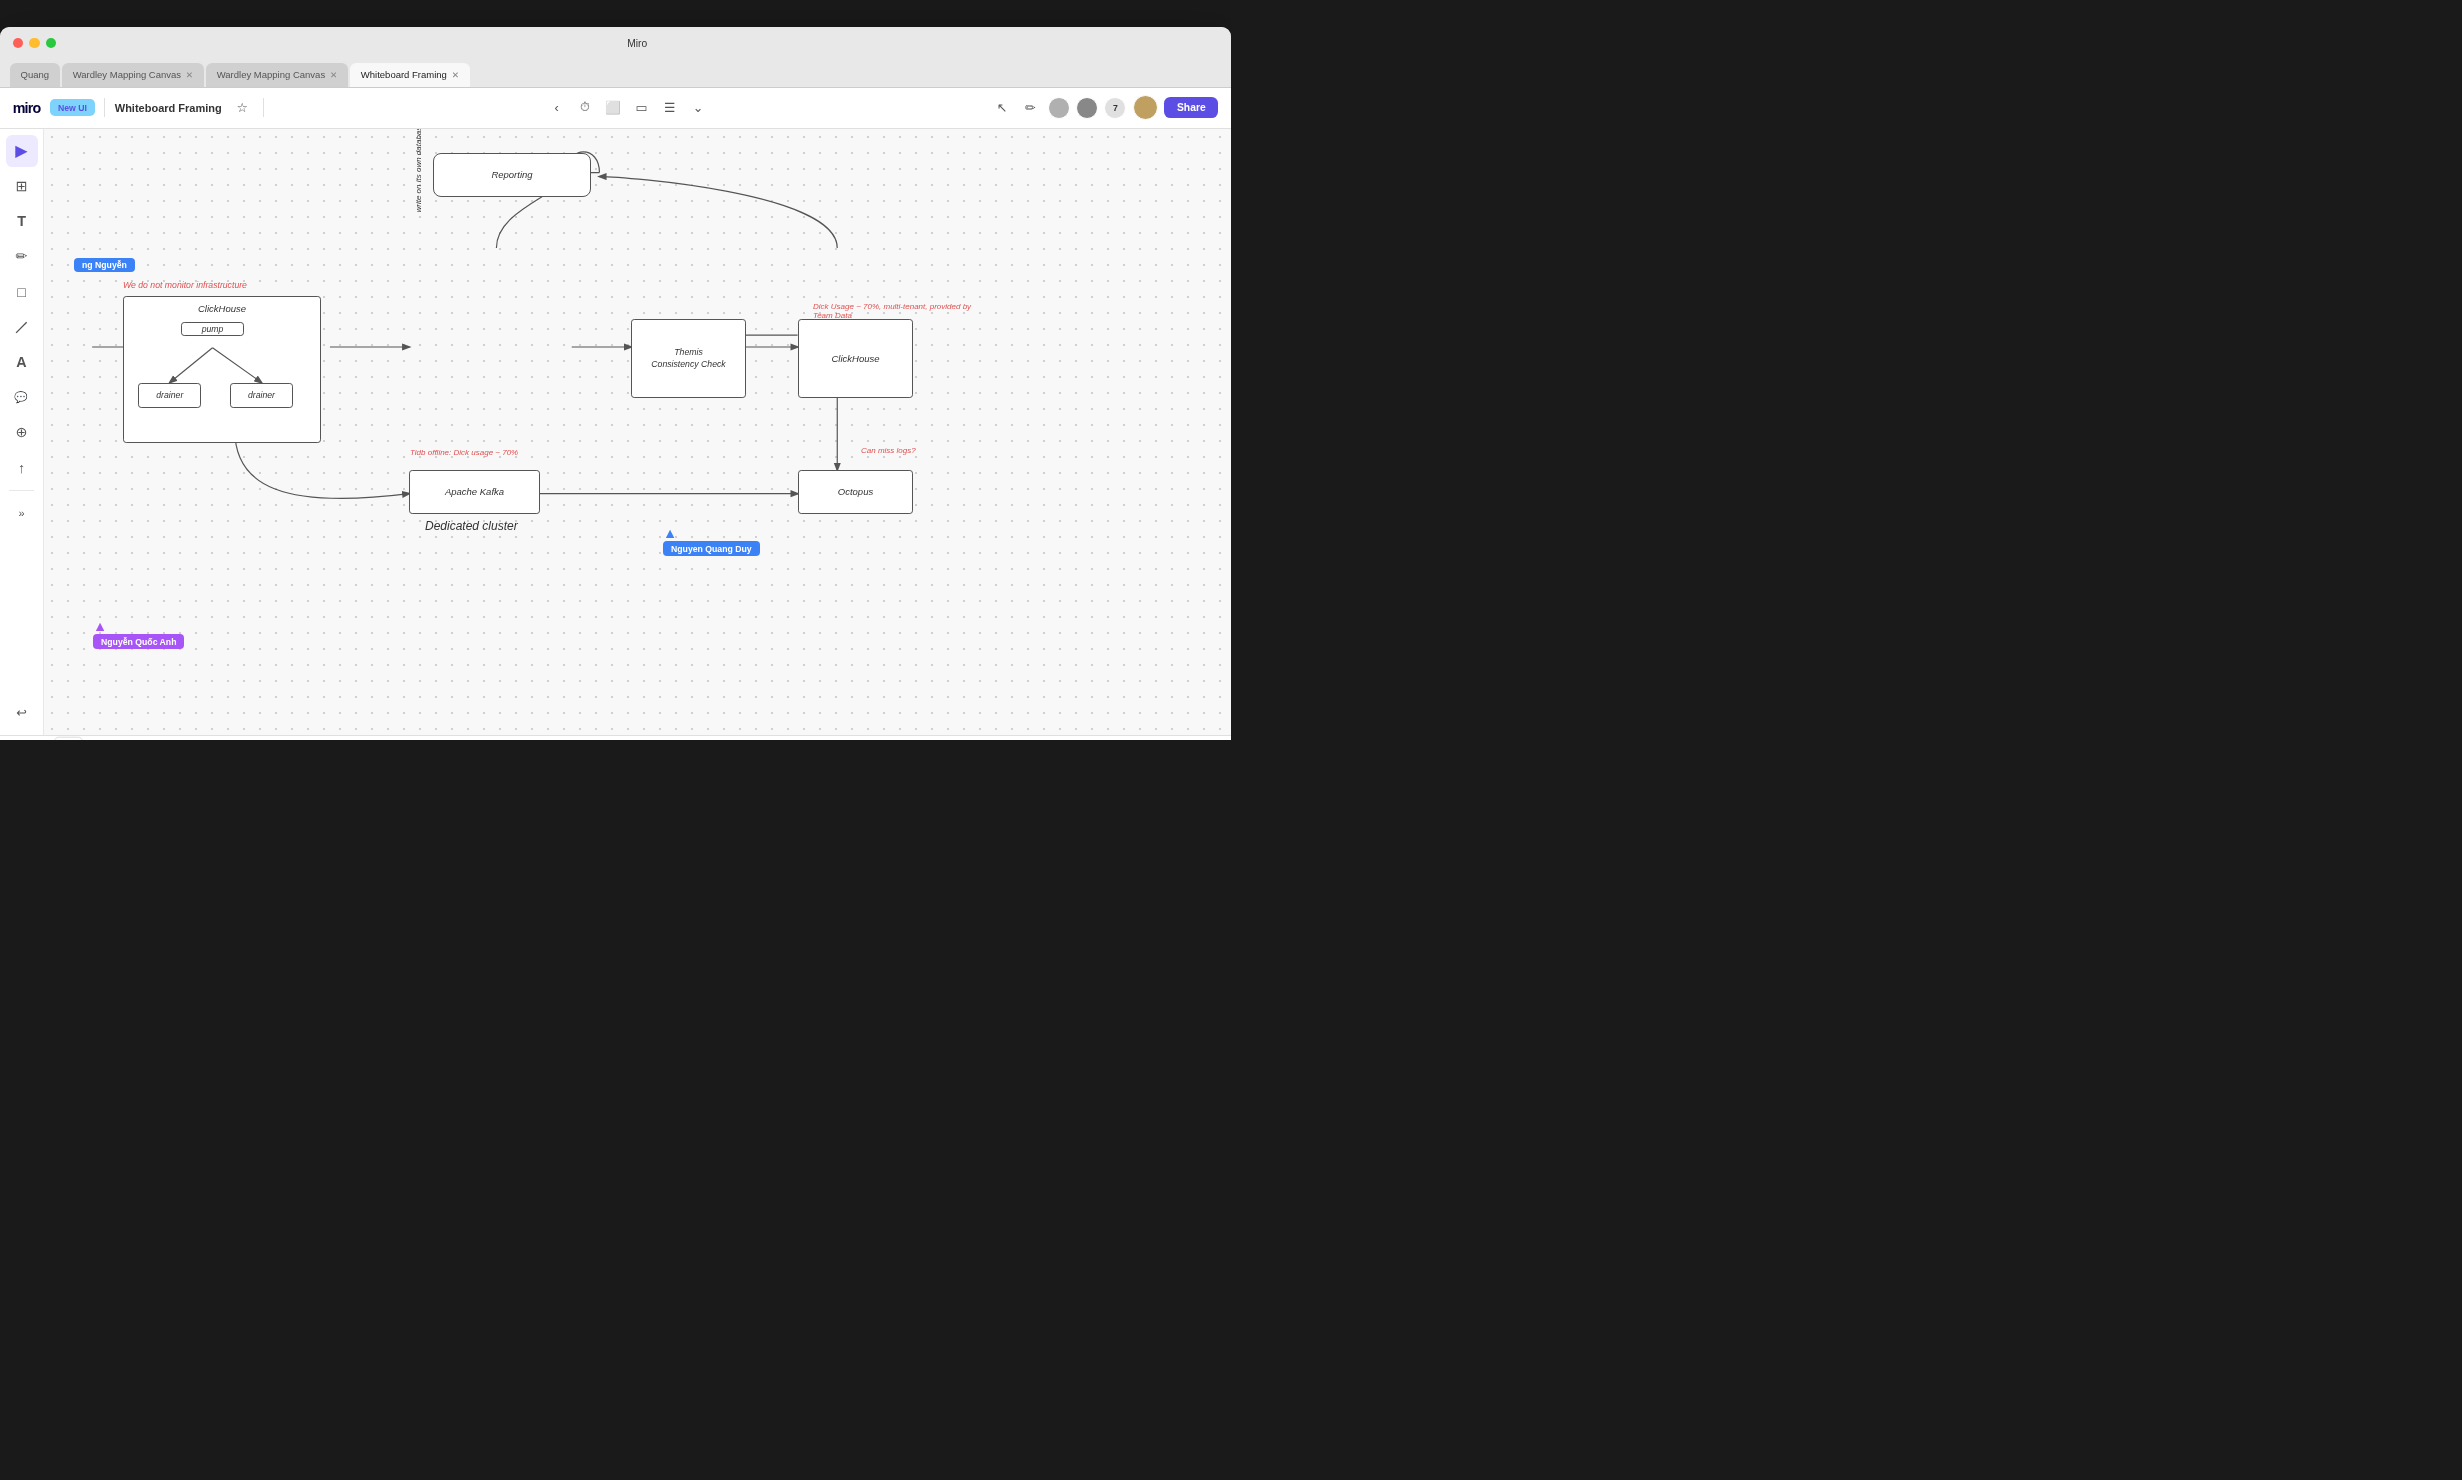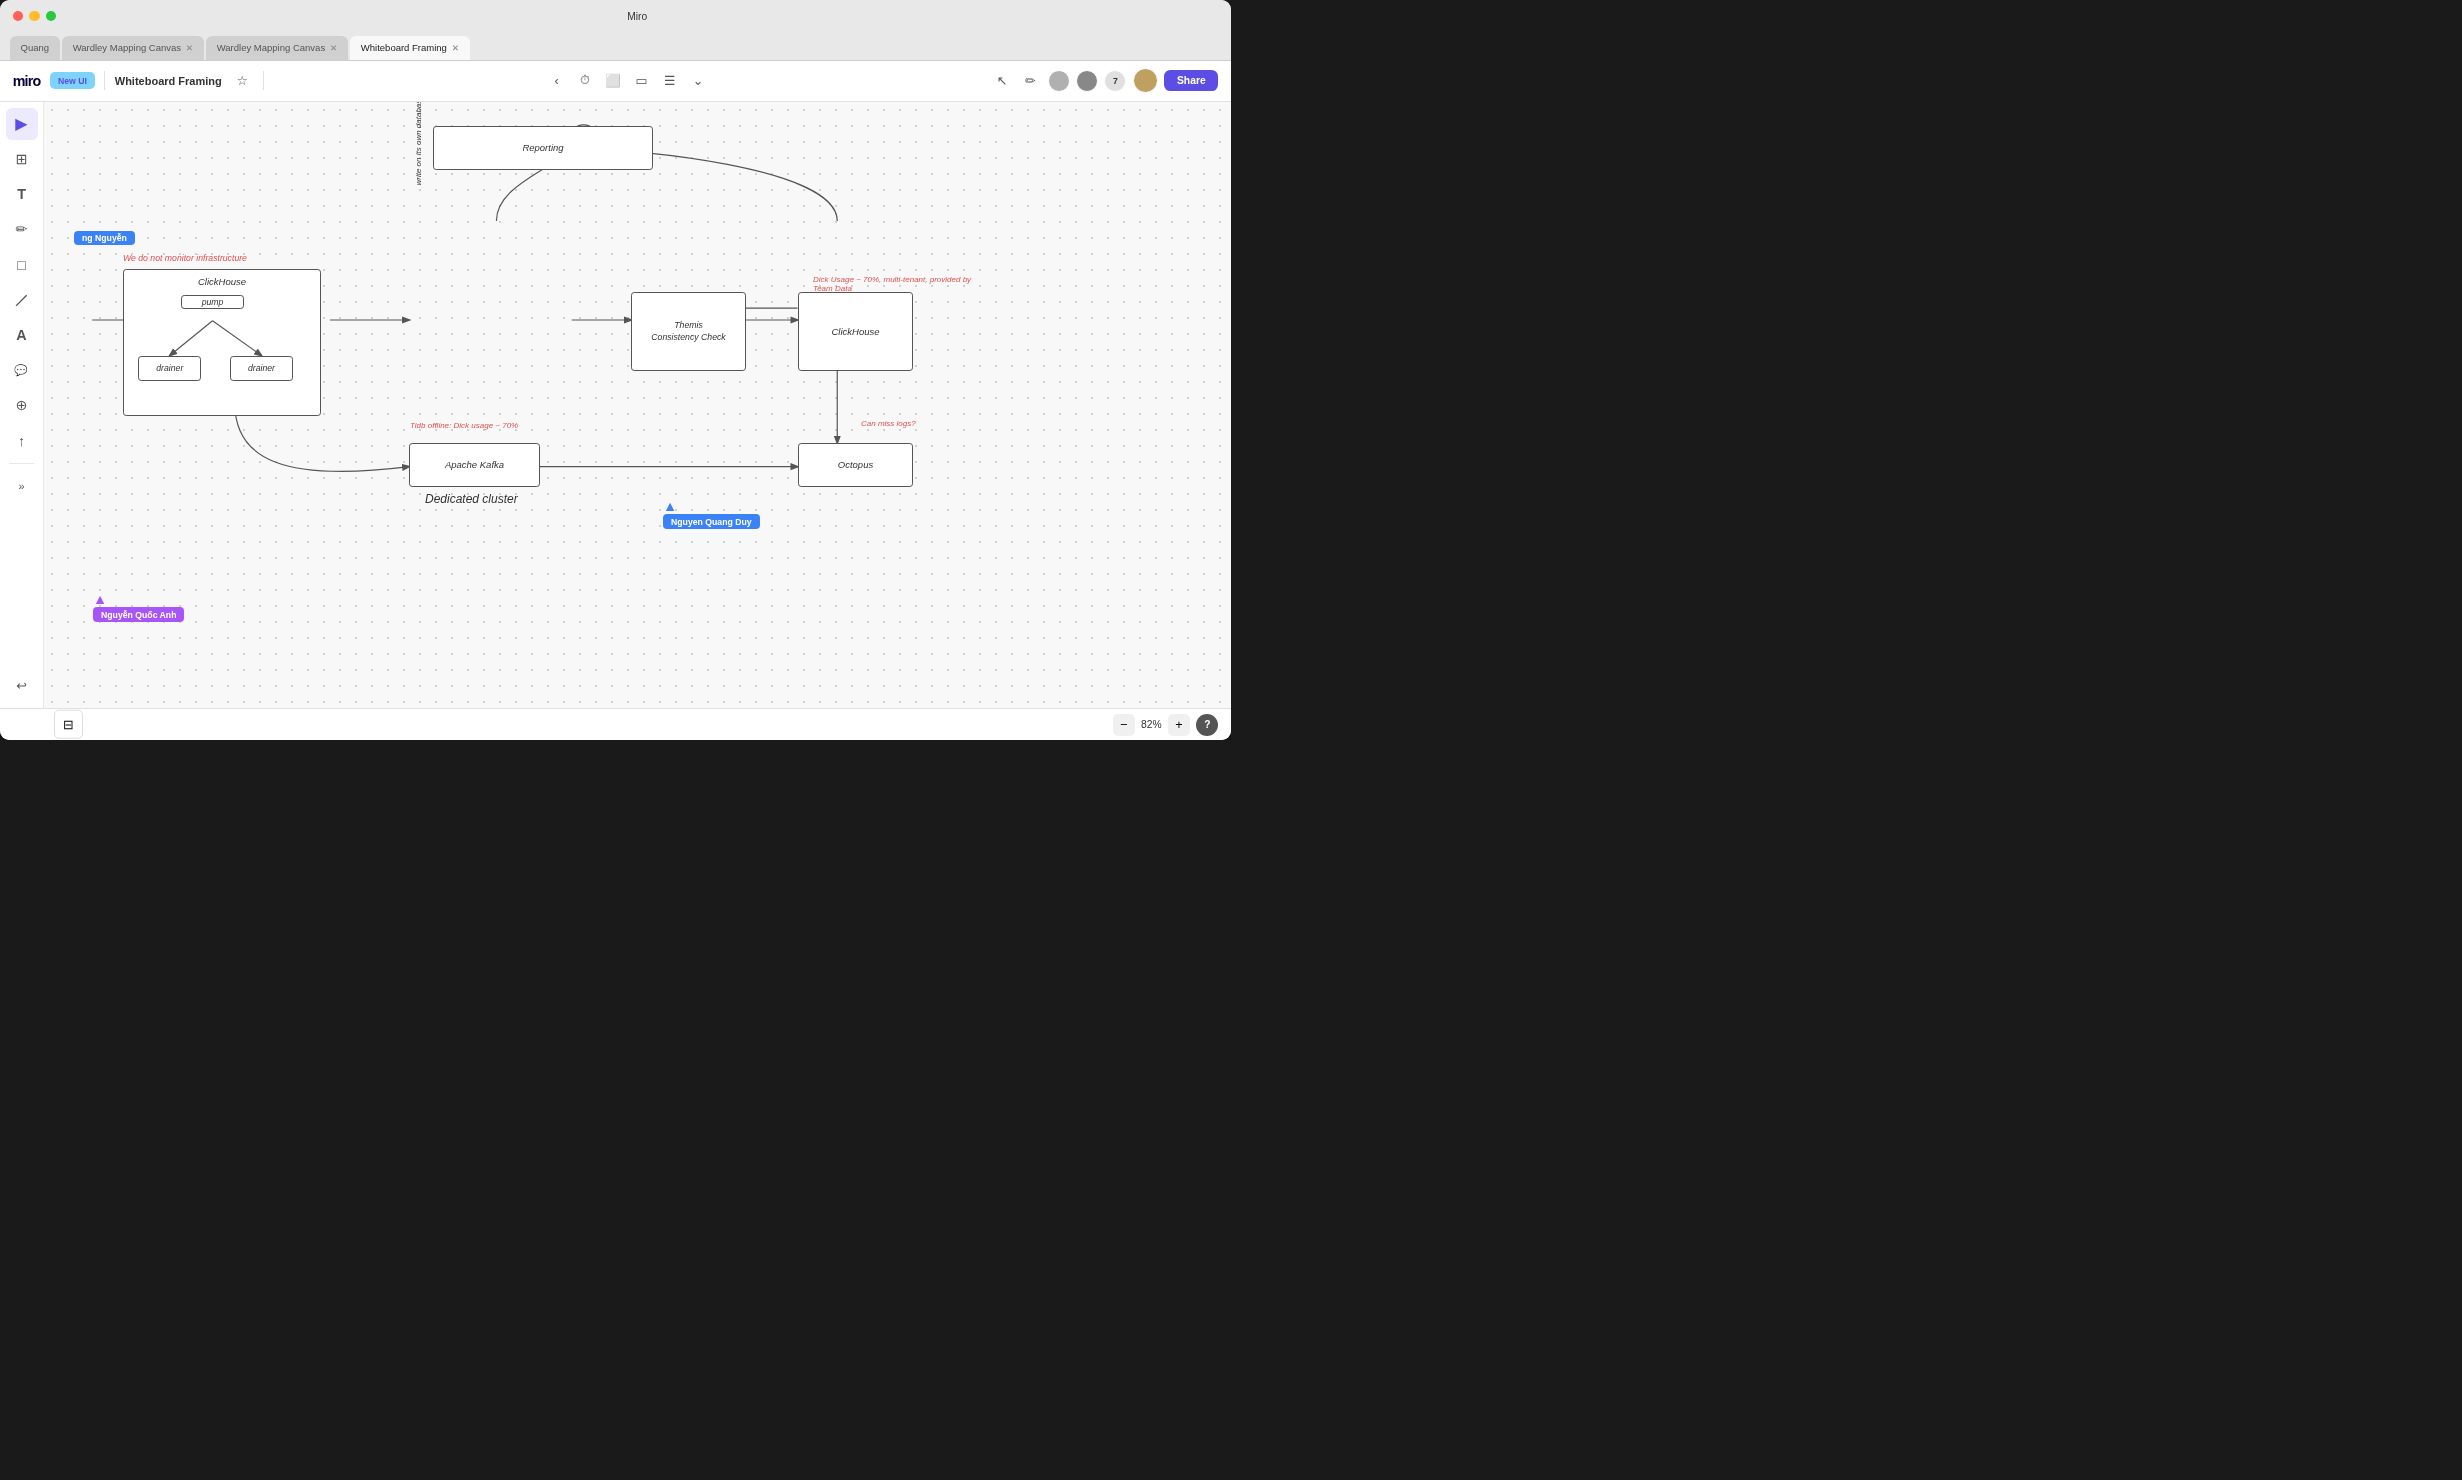--- a/index.html
+++ b/index.html
@@ -1,18 +1,18 @@
 <!DOCTYPE html>
 <html style="font-size:12.7px"><head>
   <meta charset="utf-8">
   <style>
     * { box-sizing: border-box; margin: 0; padding: 0; }
     body { background: #1a1a1a; font-family: -apple-system, BlinkMacSystemFont, 'Segoe UI', sans-serif; width: 1231px; height: 740px; overflow: hidden; }
 
-    .window { background: #f0f0f0; border-radius: 9.5px; width: 1231px; height: 740px; display: flex; flex-direction: column; overflow: hidden; box-shadow: 0 16px 48px rgba(0,0,0,0.5); }
+    .window { background: #f0f0f0; border-radius: 9.5px; width: 1231px; height: 740px; display: flex; flex-direction: column; overflow: hidden; box-shadow: 0 16px 48px rgba(0,0,0,0.5); margin-top: 27px; }
 
     
     .titlebar { background: #e8e8e8; height: 32px; display: flex; align-items: center; padding: 0 12.7px; flex-shrink: 0; border-radius: 9.5px 9.5px 0 0; }
     .traffic-lights { display: flex; gap: 6.3px; }
     .traffic-light { width: 10.3px; height: 10.3px; border-radius: 50%; cursor: pointer; }
     .tl-red { background: #ff5f57; }
     .tl-yellow { background: #ffbd2e; }
     .tl-green { background: #28c840; }
     .title { flex: 1; text-align: center; font-size: 10.3px; color: #333; font-weight: 500; }
 
@@ -168,21 +168,21 @@
         <defs>
           <marker id="arr" markerWidth="8" markerHeight="8" refX="6" refY="3" orient="auto">
             <path d="M0,0 L0,6 L8,3 z" fill="#555"></path>
           </marker>
           <marker id="arr2" markerWidth="8" markerHeight="8" refX="2" refY="3" orient="auto">
             <path d="M8,0 L8,6 L0,3 z" fill="#555"></path>
           </marker>
         </defs>
       </svg>
 
-      <div class="diagram-box" style="left:389px;top:24px;width:220px;height:44px;">
+      <div class="diagram-box" style="left:389px;top:24px;width:158px;height:44px;border-radius:8px;">
         <span>Reporting</span>
       </div>
 
       <div style="position:absolute;left:374px;top:79px;transform:rotate(-90deg);transform-origin:left center;font-size:8px;font-style:italic;color:#333;white-space:nowrap;">write on its own database</div>
 
       <div style="position:absolute;left:79px;top:151px;font-size:8.7px;font-style:italic;color:#e05050;">We do not monitor infrastructure</div>
 
       <div class="diagram-box" style="left:79px;top:167px;width:198px;height:147px;">
 
         <span style="position:absolute;top:6.3px;left:50%;transform:translateX(-50%);font-size:9.5px;font-style:italic;">ClickHouse</span>

